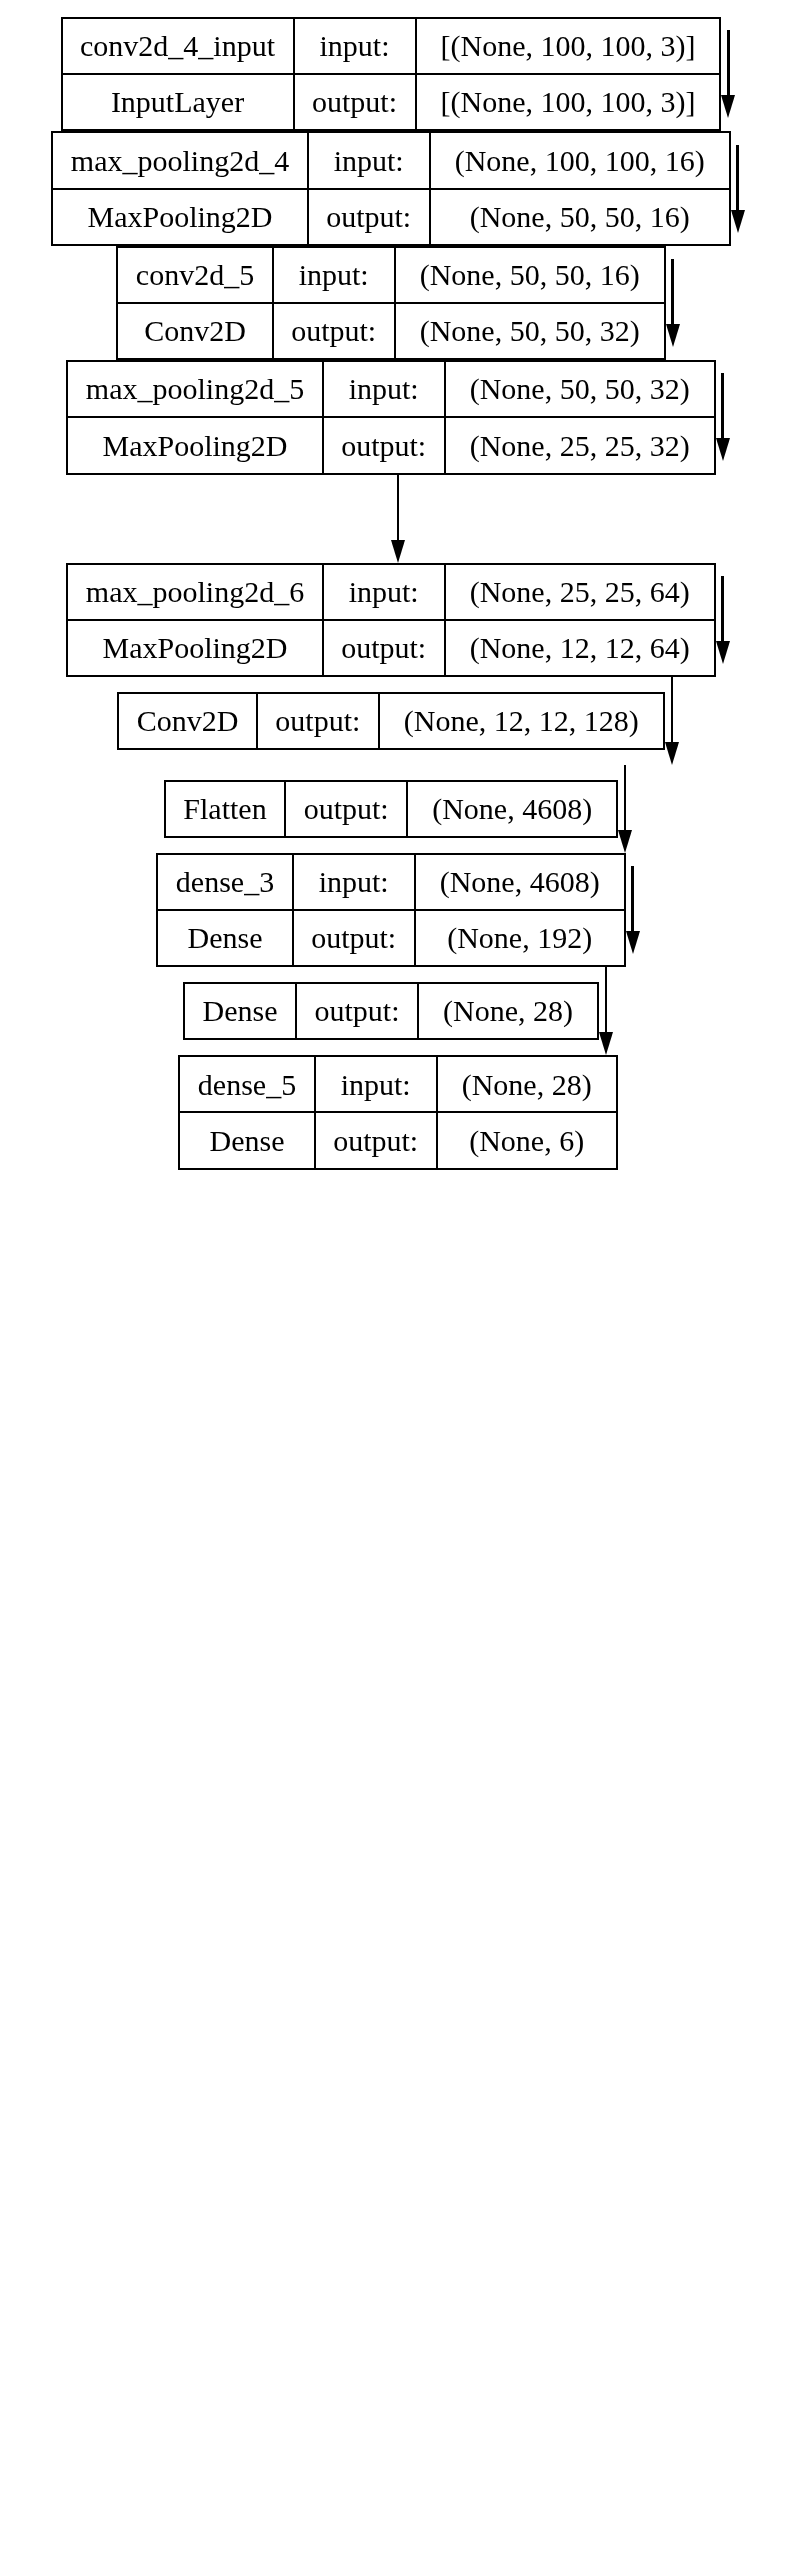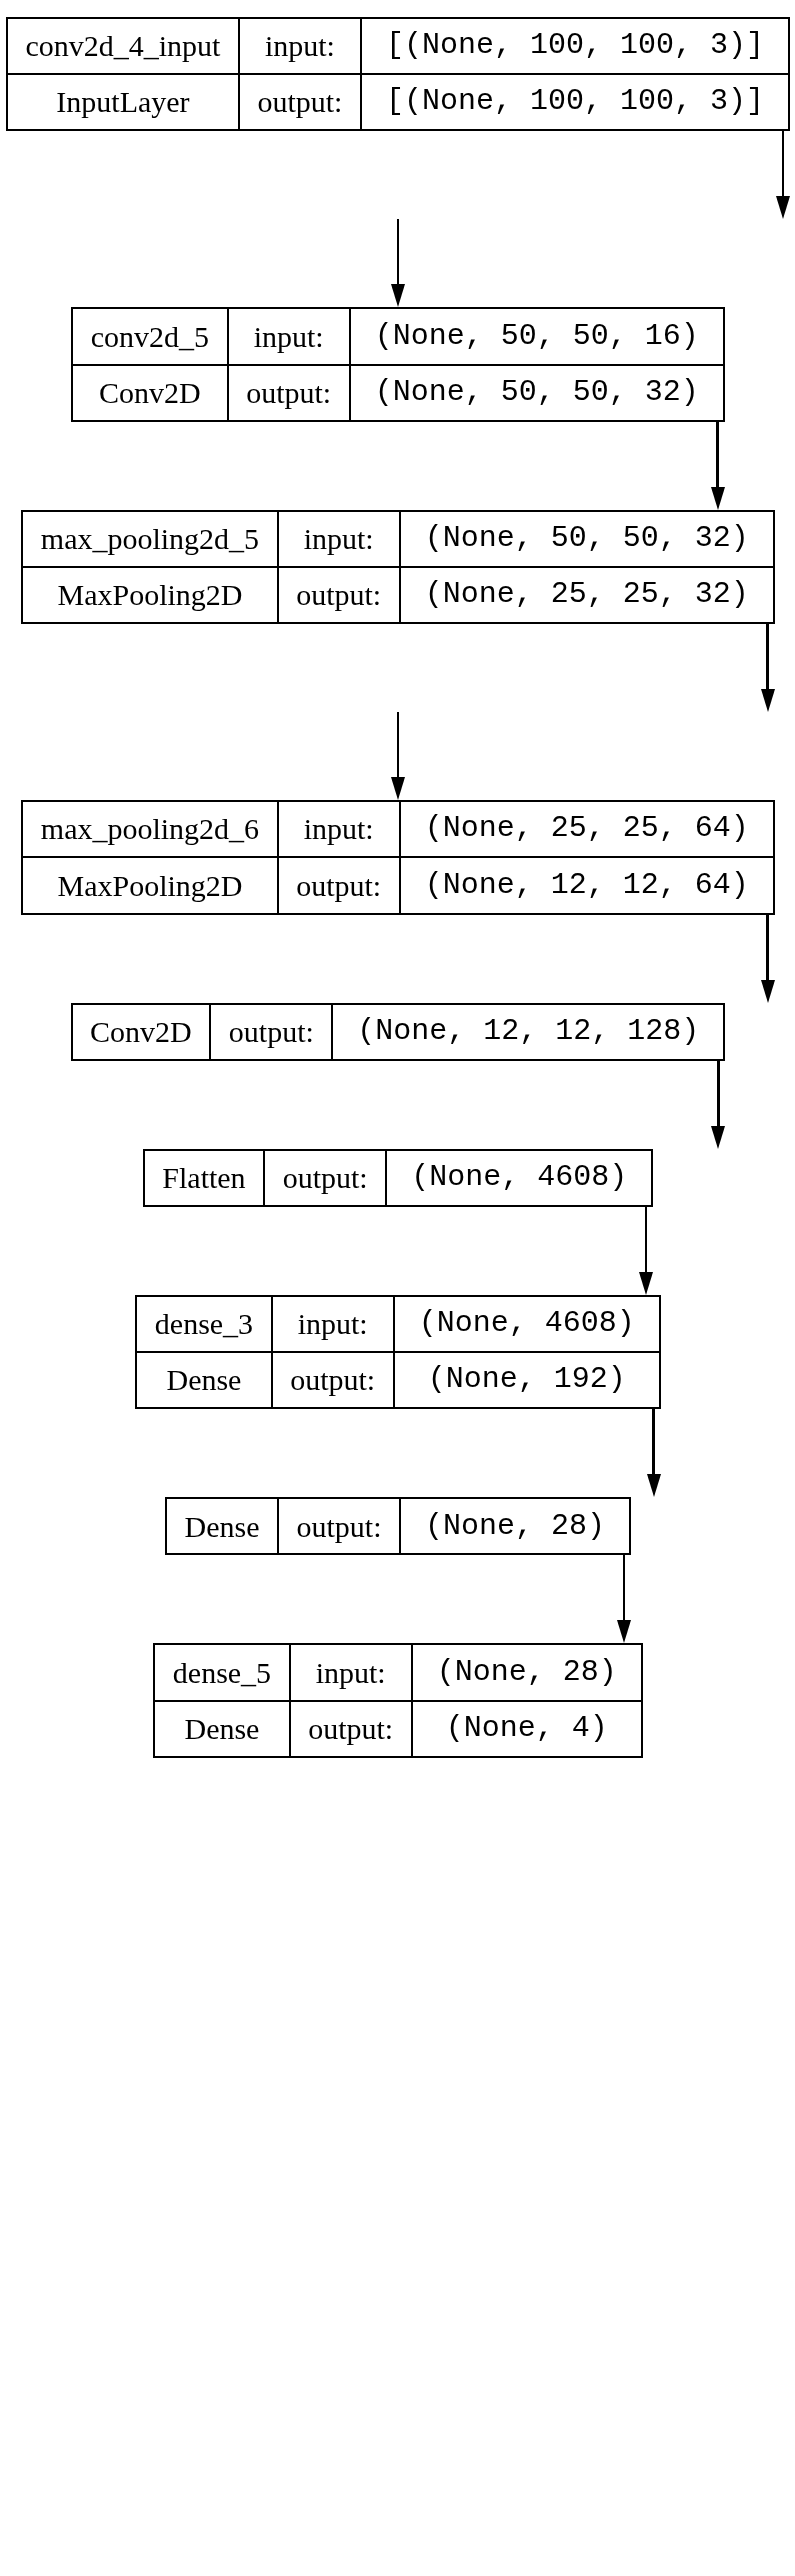--- a/index.html
+++ b/index.html
@@ -18,40 +18,39 @@
     height: 2645px;
     box-sizing: border-box;
     padding-top: 17px;
     display: flex;
     flex-direction: column;
     align-items: center;
     overflow: hidden;
   }
   .node-group {
     display: flex;
-    flex-direction: column;
-    align-items: flex-end;
+    flex-direction: row;
+    align-items: center;
   }
   table.node {
     border-collapse: collapse;
     background: #ffffff;
   }
   table.node td {
     border: 2.6px solid #000000;
     font-size: 30px;
     line-height: 1.12;
     text-align: center;
     vertical-align: middle;
     padding: 10.3px 17.5px;
     white-space: nowrap;
   }
   table.node td.c-shape {
     padding-left: 24px;
     padding-right: 24px;
-    font-family: Liberation Mono, monospace;
   }
   .arrow {
     height: 88px;
     display: flex;
     flex-direction: column;
     align-items: center;
   }
   .arrow-line {
     width: 2.6px;
     flex: 1 1 auto;
@@ -85,20 +84,34 @@
       </tbody>
     </table>
     <div class="arrow">
       <div class="arrow-line"></div>
       <div class="arrow-head"></div>
     </div>
   </div>
 
 
   <div class="node-group">
+    <table class="node">
+      <tbody>
+        <tr>
+          <td class="c-name">max_pooling2d_4</td>
+          <td class="c-label">input:</td>
+          <td class="c-shape">(None, 100, 100, 16)</td>
+        </tr>
+        <tr>
+          <td class="c-name">MaxPooling2D</td>
+          <td class="c-label">output:</td>
+          <td class="c-shape">(None, 50, 50, 16)</td>
+        </tr>
+      </tbody>
+    </table>
     <div class="arrow">
       <div class="arrow-line"></div>
       <div class="arrow-head"></div>
     </div>
   </div>
 
   <div class="node-group">
     <table class="node">
       <tbody>
         <tr>
@@ -242,20 +255,20 @@
     <table class="node">
       <tbody>
         <tr>
           <td class="c-name">dense_5</td>
           <td class="c-label">input:</td>
           <td class="c-shape">(None, 28)</td>
         </tr>
         <tr>
           <td class="c-name">Dense</td>
           <td class="c-label">output:</td>
-          <td class="c-shape">(None, 4)</td>
+          <td class="c-shape">(None, 6)</td>
         </tr>
       </tbody>
     </table>
 
   </div>
 </div>
 
 
 </body></html>

